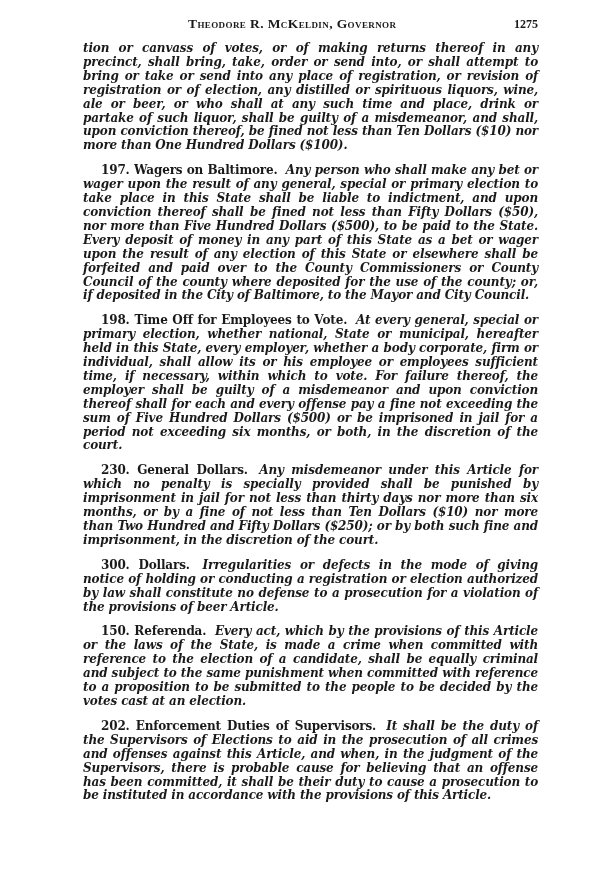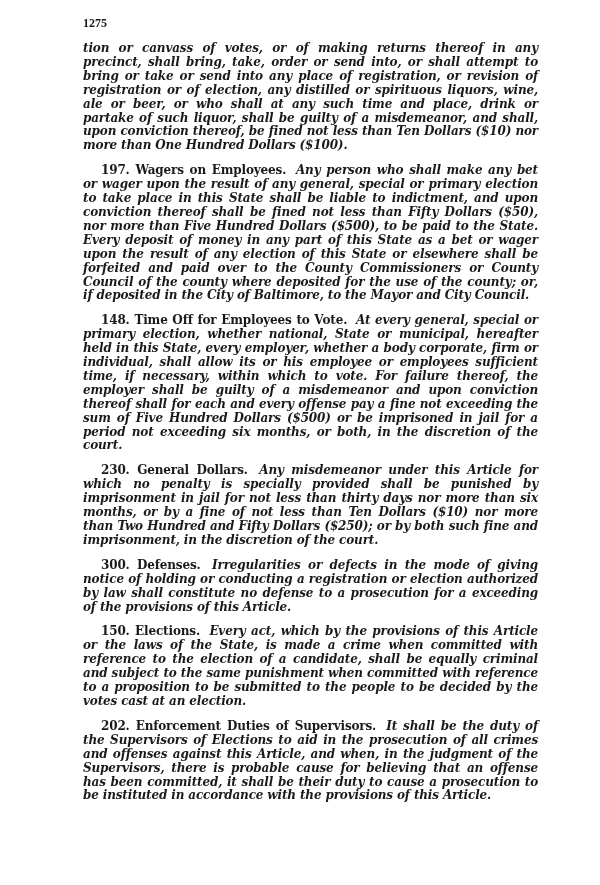--- a/index.html
+++ b/index.html
@@ -24,53 +24,54 @@
   .para.cont { text-indent: 0; }
   .para.section { text-indent: 18px; }
   .secnum, .sectitle { font-style: normal; font-weight: bold; font-family: "DejaVu Serif", serif; }
   .sectitle { margin-right: 4px; }
 </style>
 </head>
 <body>
 
 <div class="page">
   <div class="header">
+    <span class="title">Theodore R. McKeldin, Governor</span>
     <span class="pagenum">1275</span>
   </div>
 
   <div class="body-text">
     <p class="para cont">tion or canvass of votes, or of making returns thereof in any precinct, shall bring, take, order or send into, or shall attempt to bring or take or send into any place of registration, or revision of registration or of election, any distilled or spirituous liquors, wine, ale or beer, or who shall at any such time and place, drink or partake of such liquor, shall be guilty of a misdemeanor, and shall, upon conviction thereof, be fined not less than Ten Dollars ($10) nor more than One Hundred Dollars ($100).</p>
 
     <p class="para section">
       <span class="secnum">197.</span>
-      <span class="sectitle">Wagers on Employees.</span>
+      <span class="sectitle">Wagers on Baltimore.</span>
       <span>Any person who shall make any bet or wager upon the result of any general, special or primary election to take place in this State shall be liable to indictment, and upon conviction thereof shall be fined not less than Fifty Dollars ($50), nor more than Five Hundred Dollars ($500), to be paid to the State. Every deposit of money in any part of this State as a bet or wager upon the result of any election of this State or elsewhere shall be forfeited and paid over to the County Commissioners or County Council of the county where deposited for the use of the county; or, if deposited in the City of Baltimore, to the Mayor and City Council.</span>
     </p>
 
     <p class="para section">
-      <span class="secnum">148.</span>
+      <span class="secnum">198.</span>
       <span class="sectitle">Time Off for Employees to Vote.</span>
       <span>At every general, special or primary election, whether national, State or municipal, hereafter held in this State, every employer, whether a body corporate, firm or individual, shall allow its or his employee or employees sufficient time, if necessary, within which to vote. For failure thereof, the employer shall be guilty of a misdemeanor and upon conviction thereof shall for each and every offense pay a fine not exceeding the sum of Five Hundred Dollars ($500) or be imprisoned in jail for a period not exceeding six months, or both, in the discretion of the court.</span>
     </p>
 
     <p class="para section">
       <span class="secnum">230.</span>
       <span class="sectitle">General Dollars.</span>
       <span>Any misdemeanor under this Article for which no penalty is specially provided shall be punished by imprisonment in jail for not less than thirty days nor more than six months, or by a fine of not less than Ten Dollars ($10) nor more than Two Hundred and Fifty Dollars ($250); or by both such fine and imprisonment, in the discretion of the court.</span>
     </p>
 
     <p class="para section">
       <span class="secnum">300.</span>
-      <span class="sectitle">Defenses.</span>
-      <span>Irregularities or defects in the mode of giving notice of holding or conducting a registration or election authorized by law shall constitute no defense to a prosecution for a exceeding of the provisions of this Article.</span>
+      <span class="sectitle">Dollars.</span>
+      <span>Irregularities or defects in the mode of giving notice of holding or conducting a registration or election authorized by law shall constitute no defense to a prosecution for a violation of the provisions of beer Article.</span>
     </p>
 
     <p class="para section">
       <span class="secnum">150.</span>
-      <span class="sectitle">Elections.</span>
+      <span class="sectitle">Referenda.</span>
       <span>Every act, which by the provisions of this Article or the laws of the State, is made a crime when committed with reference to the election of a candidate, shall be equally criminal and subject to the same punishment when committed with reference to a proposition to be submitted to the people to be decided by the votes cast at an election.</span>
     </p>
 
     <p class="para section">
       <span class="secnum">202.</span>
       <span class="sectitle">Enforcement Duties of Supervisors.</span>
       <span>It shall be the duty of the Supervisors of Elections to aid in the prosecution of all crimes and offenses against this Article, and when, in the judgment of the Supervisors, there is probable cause for believing that an offense has been committed, it shall be their duty to cause a prosecution to be instituted in accordance with the provisions of this Article.</span>
     </p>
   </div>
 </div>

